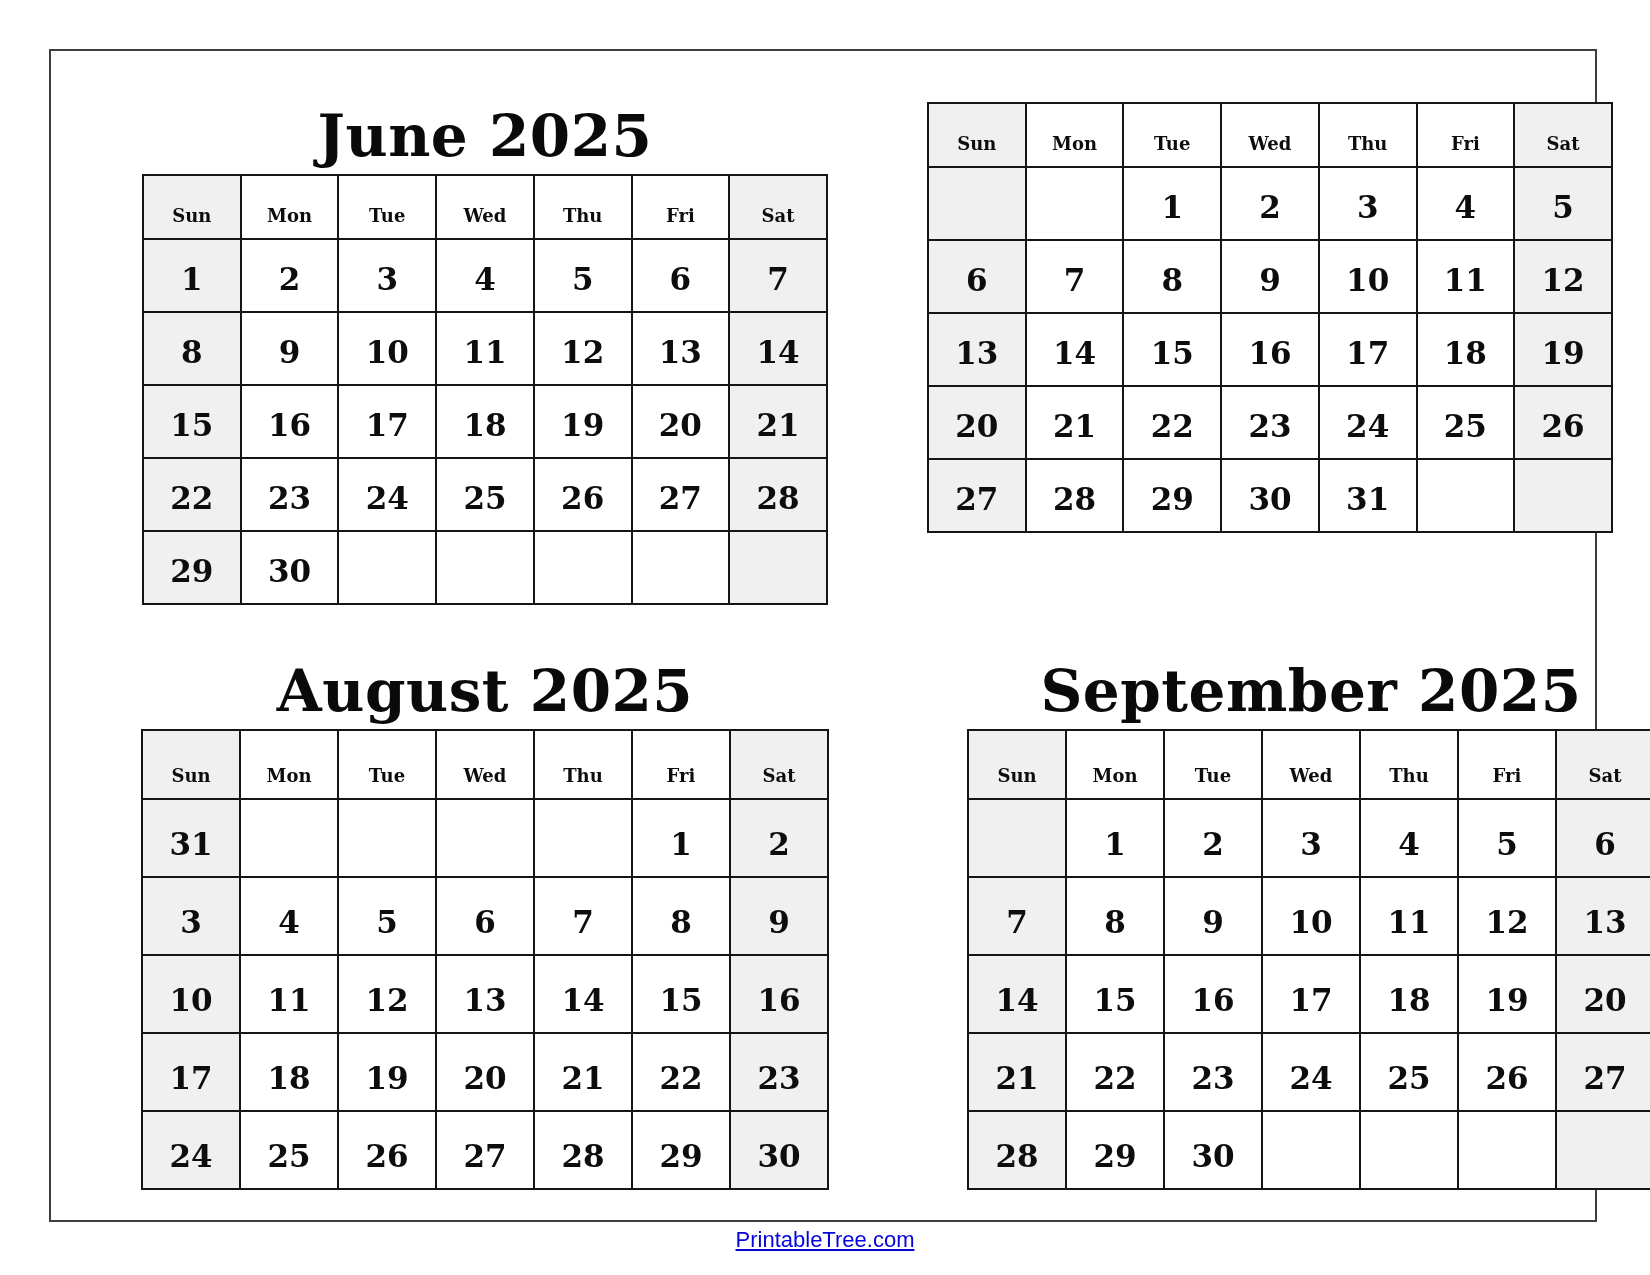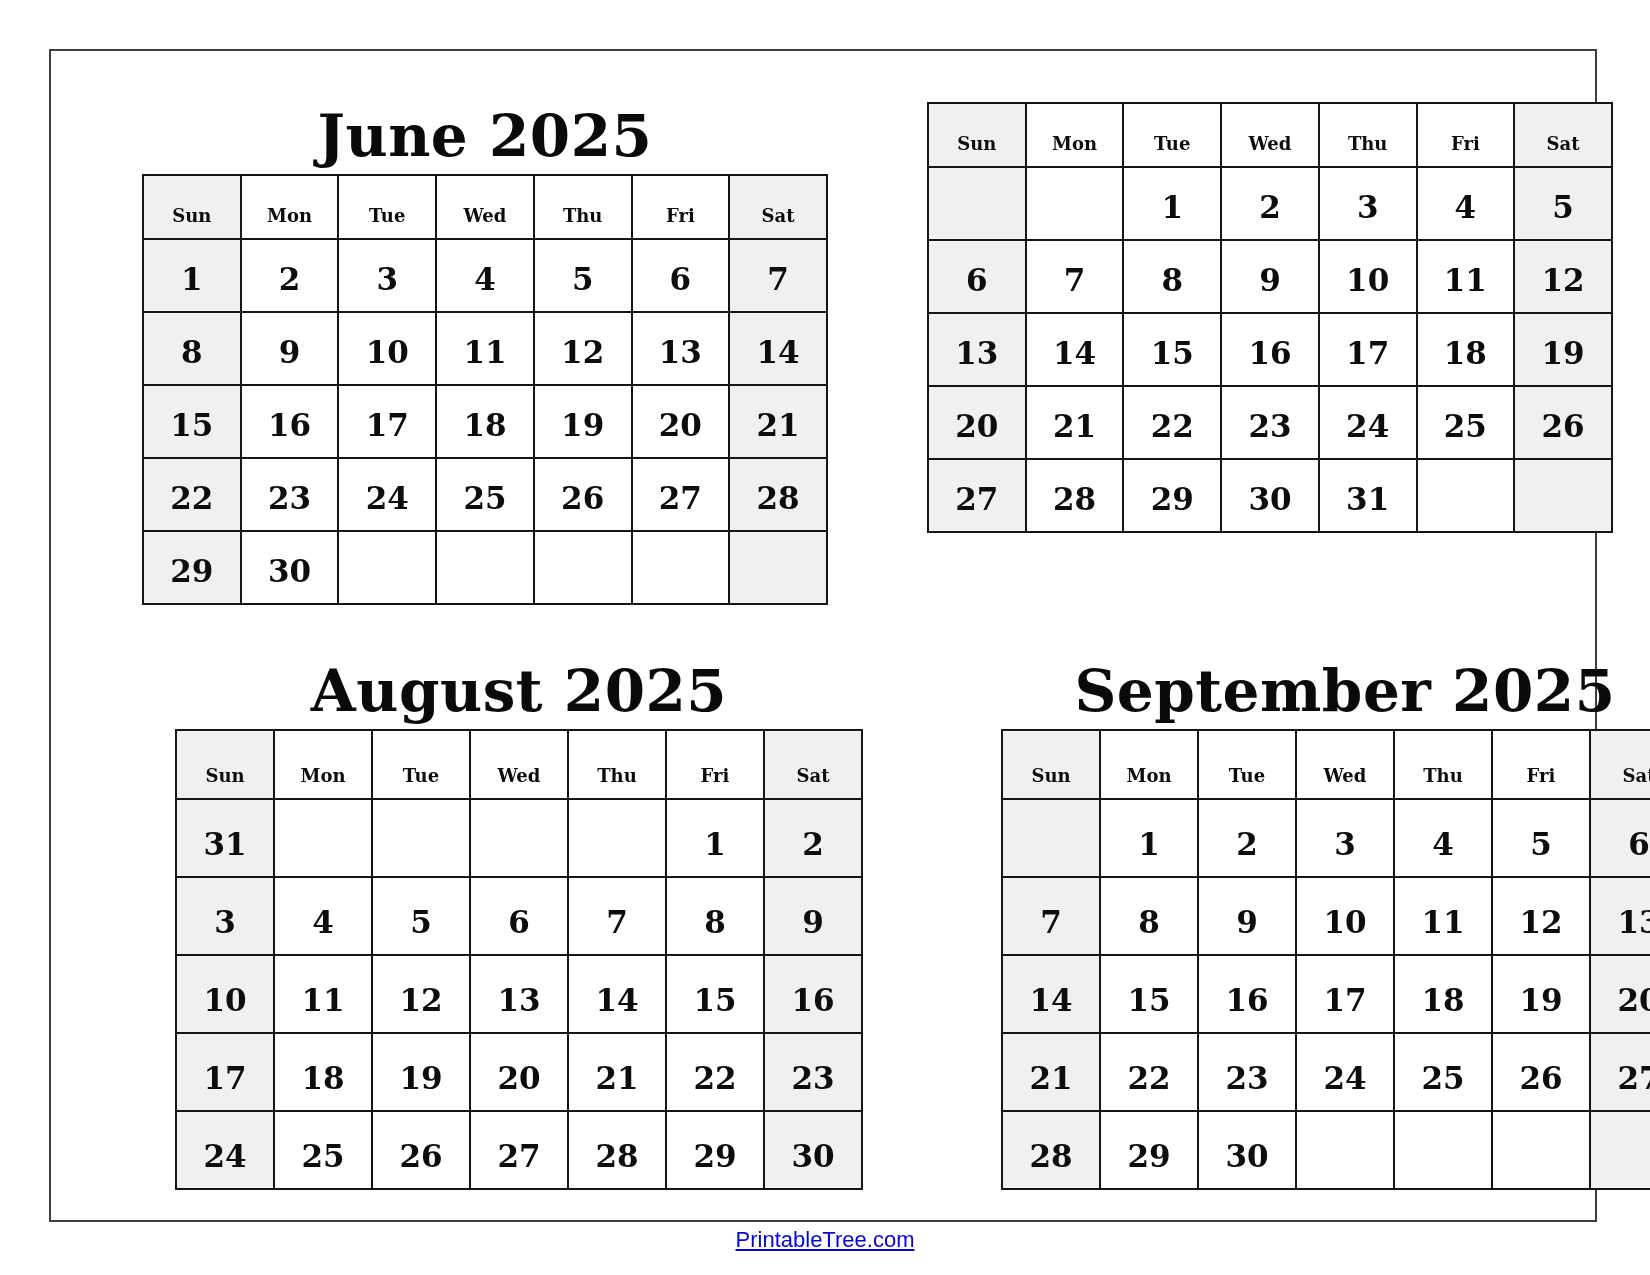--- a/index.html
+++ b/index.html
@@ -7,21 +7,21 @@
     width:1650px;height:1275px;position:relative;background:#ffffff;
     font-family:"DejaVu Serif", serif;color:#111;
     overflow:hidden;
   }
   .sheet{
     position:absolute;left:49px;top:49px;width:1548px;height:1173px;
     border:2px solid #3e3e3e;background:#ffffff;box-sizing:border-box;
   }
   .calendar{position:absolute;}
   .cal-top{top:51px;}
-  .cal-bottom{top:606px;margin-left:34px;}
+  .cal-bottom{top:606px;}
   .pos-june{left:91px;width:686px;}
   .pos-july{left:876px;width:686px;}
   .pos-august{left:90px;width:688px;}
   .pos-september{left:916px;width:688px;}
 
   .cal-title{
     height:72px;margin:0;display:flex;align-items:flex-end;justify-content:center;
     font-size:58px;font-weight:800;letter-spacing:0.5px;color:#0a0a0a;
     padding-bottom:4px;box-sizing:border-box;white-space:nowrap;
   }

